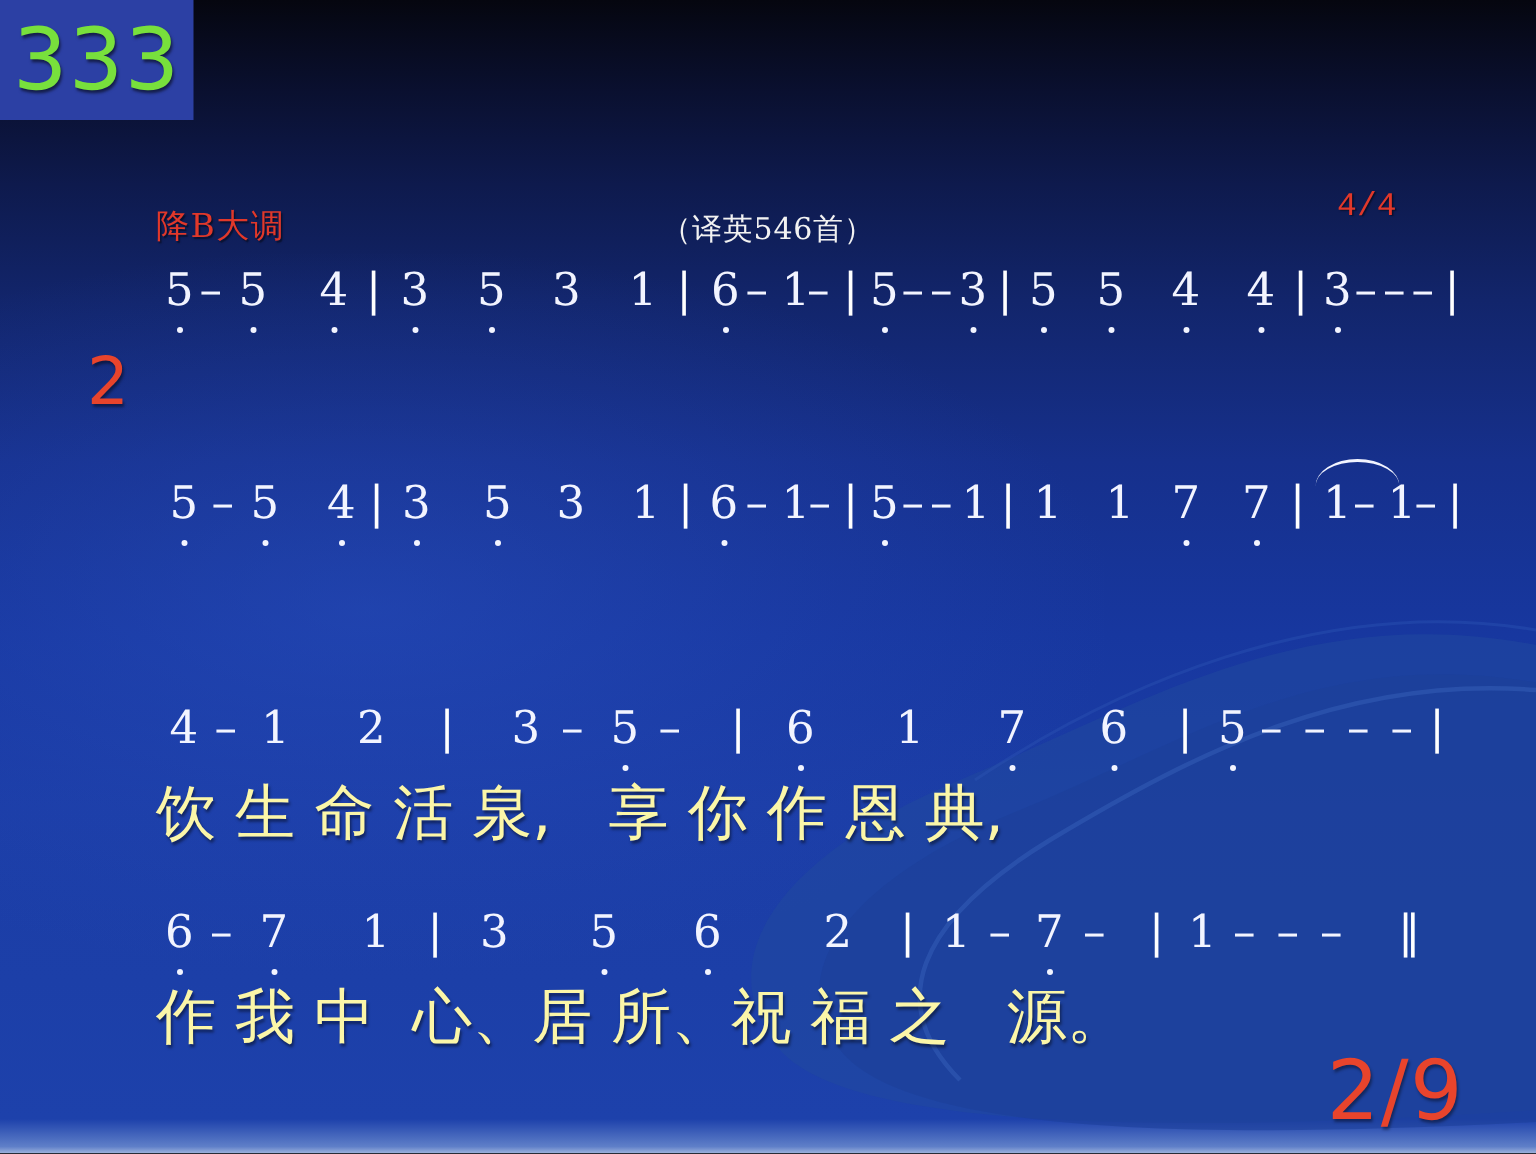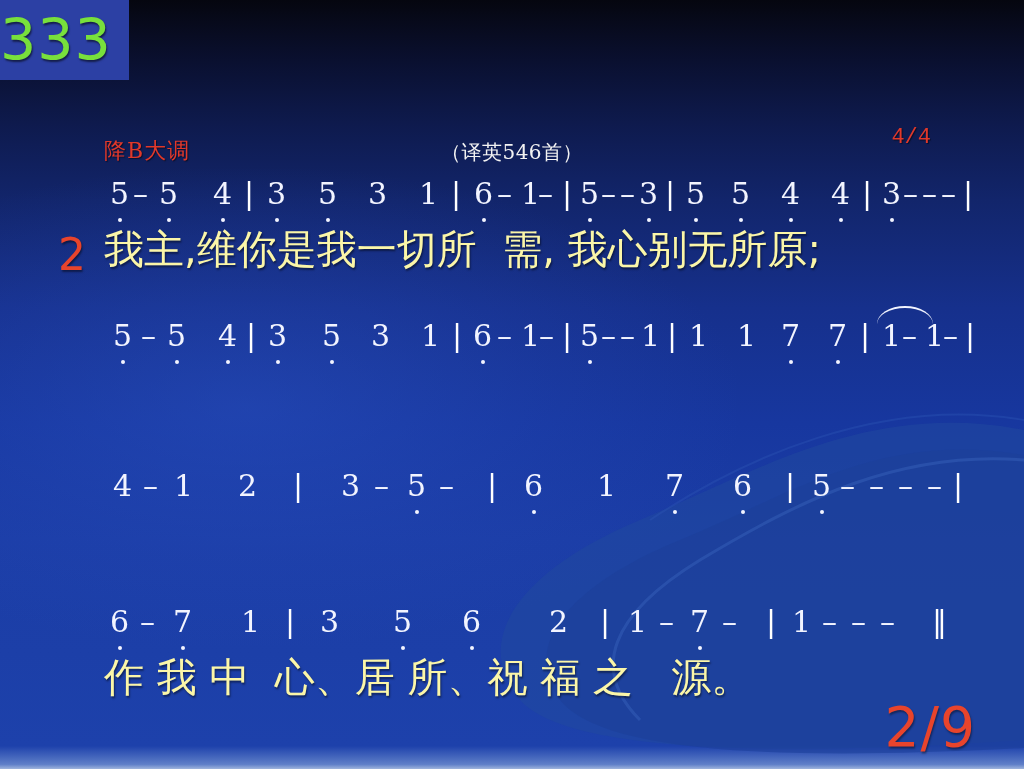--- a/index.html
+++ b/index.html
@@ -55,20 +55,21 @@
   
   .hymn-number {
     position: absolute;
     left: 0;
     top: 0;
     width: 129px;
     height: 80px;
     background: #2c40a4;
     display: flex;
     align-items: center;
+    justify-content: center;
   }
   .hymn-number span {
     font-family: "DejaVu Sans", "Liberation Sans", sans-serif;
     font-size: 57px;
     font-weight: 400;
     color: #78e03c;
     letter-spacing: 1px;
     line-height: 1;
     text-shadow: 1px 2px 2px rgba(0,0,0,0.55);
   }
@@ -242,23 +243,20 @@
       <span class="g" style="left:686px;"><span class="note">5<i class="dot"></i></span></span>
       <span class="g" style="left:731px;"><span class="note">5<i class="dot"></i></span></span>
       <span class="g" style="left:781px;"><span class="note">4<i class="dot"></i></span></span>
       <span class="g" style="left:831px;"><span class="note">4<i class="dot"></i></span></span>
       <span class="g bar" style="left:862px;">|</span>
       <span class="g" style="left:882px;"><span class="note">3<i class="dot"></i></span></span>
       <span class="g" style="left:903px;"><span class="dash">–</span></span>
       <span class="g" style="left:922px;"><span class="dash">–</span></span>
       <span class="g" style="left:941px;"><span class="dash">–</span></span>
       <span class="g bar" style="left:963px;">|</span>
-    </div>
-    <div class="lyrics-row">
-      <span class="g" style="left:104px;">我主,维你是我一切所  需, 我心别无所原;</span>
     </div>
   </div>
 
   <div class="system" style="top:318px;">
     <div class="notes-row">
       <span class="g" style="left:113px;"><span class="note">5<i class="dot"></i></span></span>
       <span class="g" style="left:141px;"><span class="dash">–</span></span>
       <span class="g" style="left:167px;"><span class="note">5<i class="dot"></i></span></span>
       <span class="g" style="left:218px;"><span class="note">4<i class="dot"></i></span></span>
       <span class="g bar" style="left:246px;">|</span>
@@ -308,20 +306,23 @@
       <span class="g" style="left:665px;"><span class="note">7<i class="dot"></i></span></span>
       <span class="g" style="left:733px;"><span class="note">6<i class="dot"></i></span></span>
       <span class="g bar" style="left:785px;">|</span>
       <span class="g" style="left:812px;"><span class="note">5<i class="dot"></i></span></span>
       <span class="g" style="left:840px;"><span class="dash">–</span></span>
       <span class="g" style="left:869px;"><span class="dash">–</span></span>
       <span class="g" style="left:898px;"><span class="dash">–</span></span>
       <span class="g" style="left:927px;"><span class="dash">–</span></span>
       <span class="g bar" style="left:953px;">|</span>
     </div>
+    <div class="lyrics-row">
+      <span class="g" style="left:104px;">饮 生 命 活 泉,   享 你 作 恩 典,</span>
+    </div>
   </div>
 
   <div class="system" style="top:604px;">
     <div class="notes-row">
       <span class="g" style="left:110px;"><span class="note">6<i class="dot"></i></span></span>
       <span class="g" style="left:140px;"><span class="dash">–</span></span>
       <span class="g" style="left:173px;"><span class="note">7<i class="dot"></i></span></span>
       <span class="g" style="left:241px;"><span class="note">1</span></span>
       <span class="g bar" style="left:285px;">|</span>
       <span class="g" style="left:320px;"><span class="note">3</span></span>

